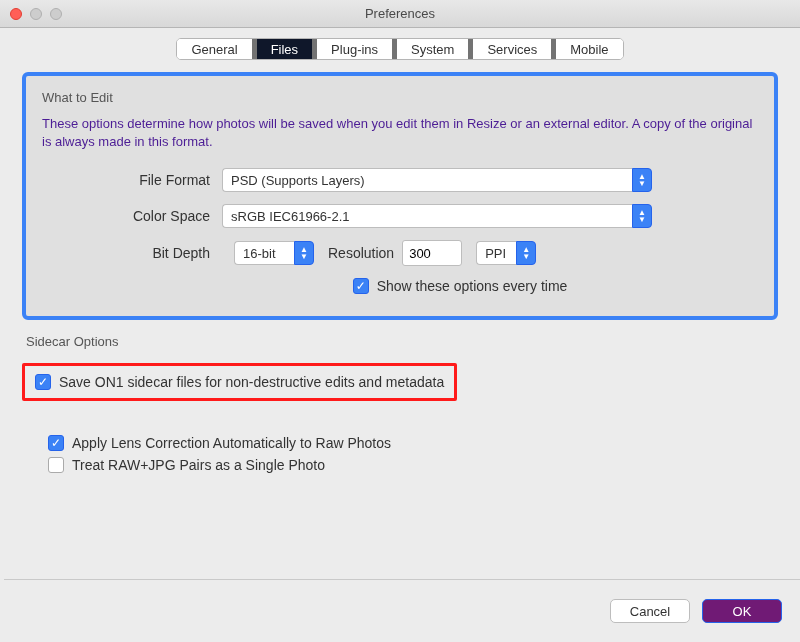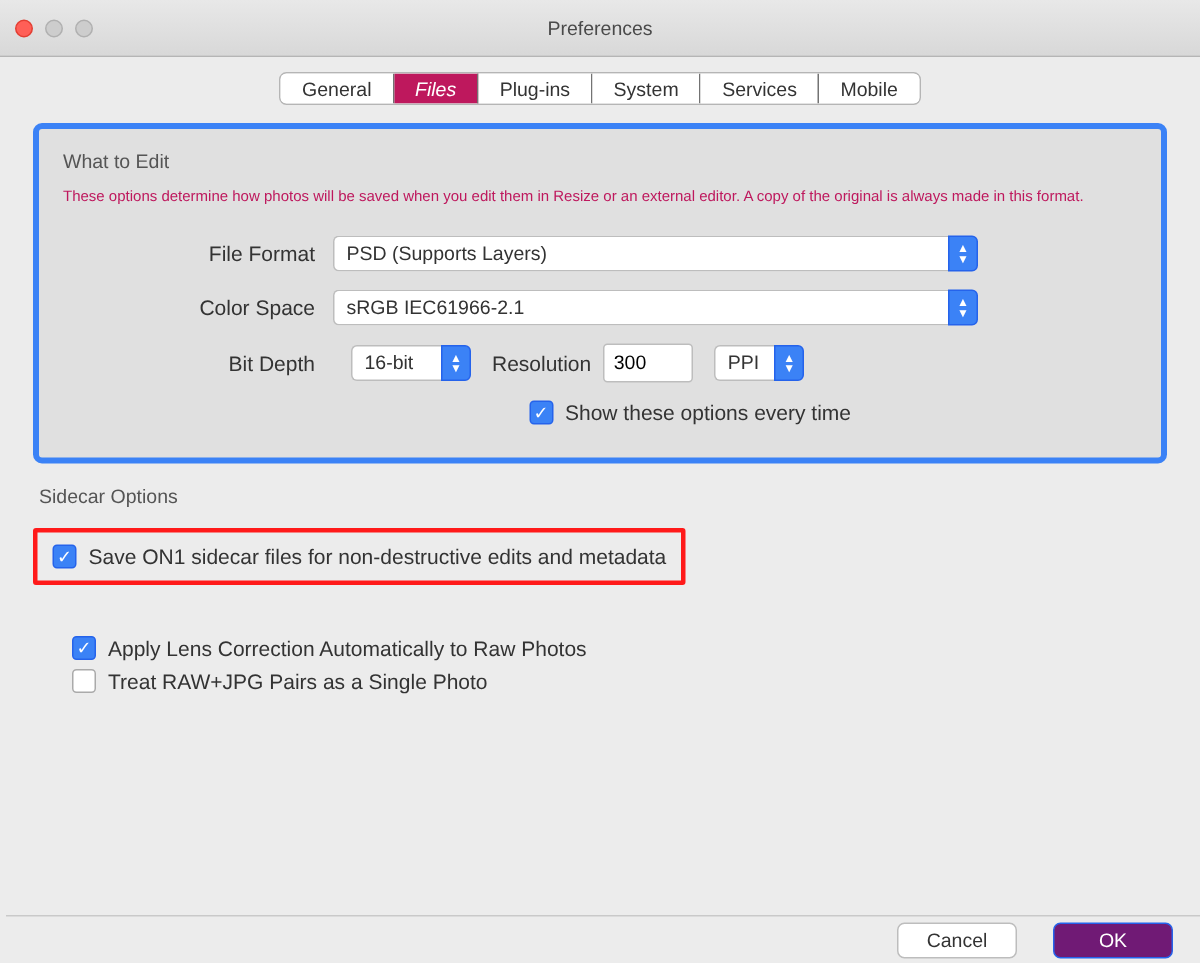--- a/index.html
+++ b/index.html
@@ -6,21 +6,21 @@
     body {
       font-family: -apple-system, "Helvetica Neue", Arial, sans-serif;
       font-size: 13px;
       background: #ececec;
       width: 800px;
       height: 642px;
       overflow: hidden;
       color: #333;
     }
     .titlebar {
-      height: 38px;
+      height: 28px;
       background: linear-gradient(#e8e8e8, #d8d8d8);
       border-bottom: 1px solid #b5b5b5;
       display: flex;
       align-items: center;
       position: relative;
     }
     .traffic-lights {
       display: flex;
       gap: 8px;
       margin-left: 10px;
@@ -48,51 +48,50 @@
       border-radius: 5px;
       overflow: hidden;
       background: #fff;
       height: 22px;
     }
     .segmented .tab {
       padding: 0 14px;
       display: flex;
       align-items: center;
       font-size: 13px;
-      border-right: 1px solid #737373;
+      border-right: 5px solid #737373;
       background: #fff;
       color: #333;
       cursor: default;
     }
     .segmented .tab:last-child { border-right: none; }
     .segmented .tab.active {
-      background: #be185d;
+      background: #0f172a;
       color: #fff;
-      font-style: italic;
     }
     .content {
       padding: 0 22px;
     }
     .groupbox {
       border: 4px solid #3b82f6;
       border-radius: 6px;
       background: #e0e0e0;
       padding: 14px 16px 16px 16px;
       margin-bottom: 14px;
       position: relative;
     }
     .group-label {
       font-size: 13px;
       color: #555;
       margin-bottom: 10px;
       display: block;
     }
     .desc {
-      font-size: 10px;
-      color: #be185d;
+      font-size: 13px;
+      color: #4c1d95;
       line-height: 1.35;
       margin-bottom: 18px;
     }
     .row {
       display: flex;
       align-items: center;
       margin-bottom: 12px;
     }
     .row-label {
       width: 180px;
@@ -186,27 +185,27 @@
       margin: 4px 0 18px 0;
       display: inline-block;
     }
     .lower-checks {
       padding-left: 26px;
       margin-top: 16px;
     }
     .footer {
       position: absolute;
       bottom: 0; left: 4px; right: 0;
-      height: 32px;
+      height: 63px;
       border-top: 1px solid #c9c9c9;
       background: #ececec;
       display: flex;
       align-items: center;
       justify-content: flex-end;
-      gap: 24px;
+      gap: 12px;
       padding: 0 18px;
     }
     .btn {
       height: 24px;
       min-width: 80px;
       border-radius: 5px;
       font-size: 13px;
       border: 1px solid #bdbdbd;
       background: #fff;
       display: flex;

